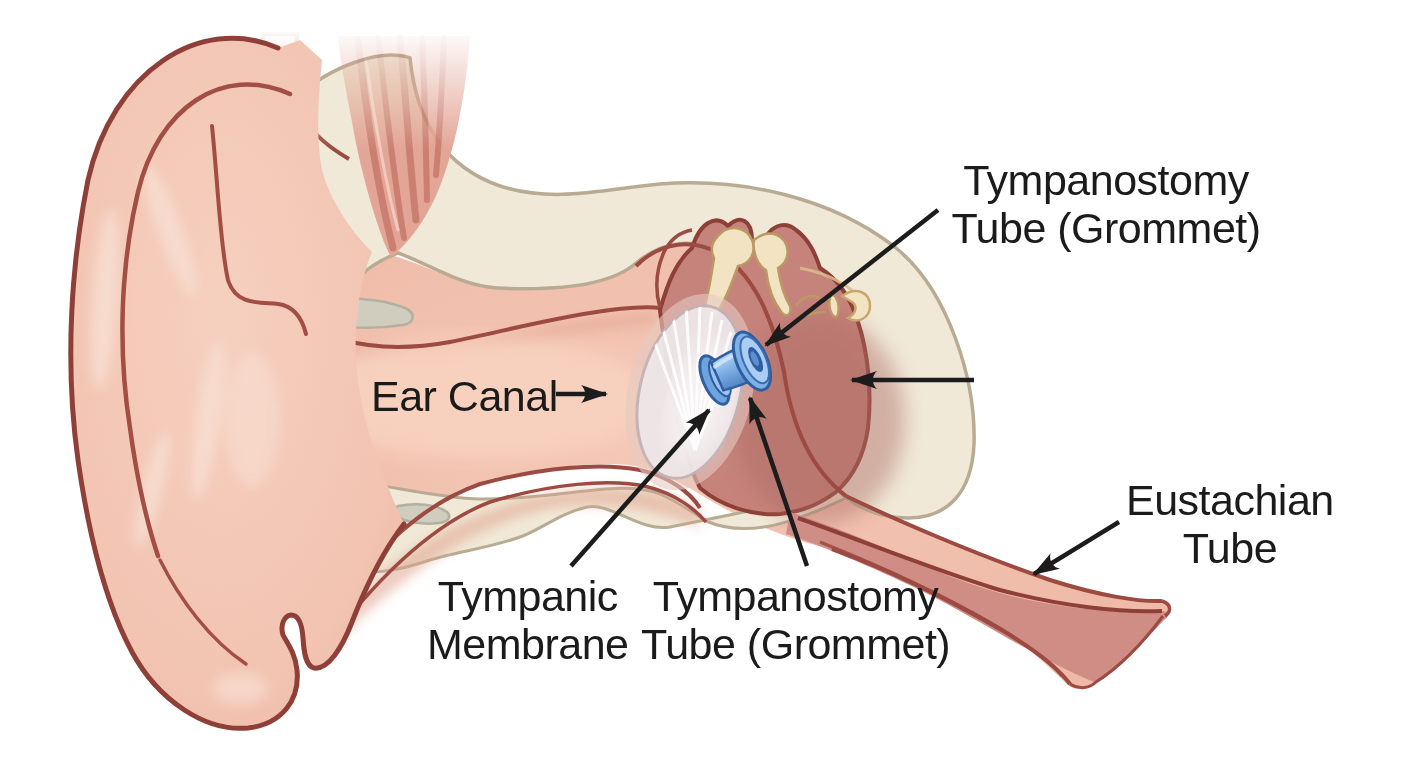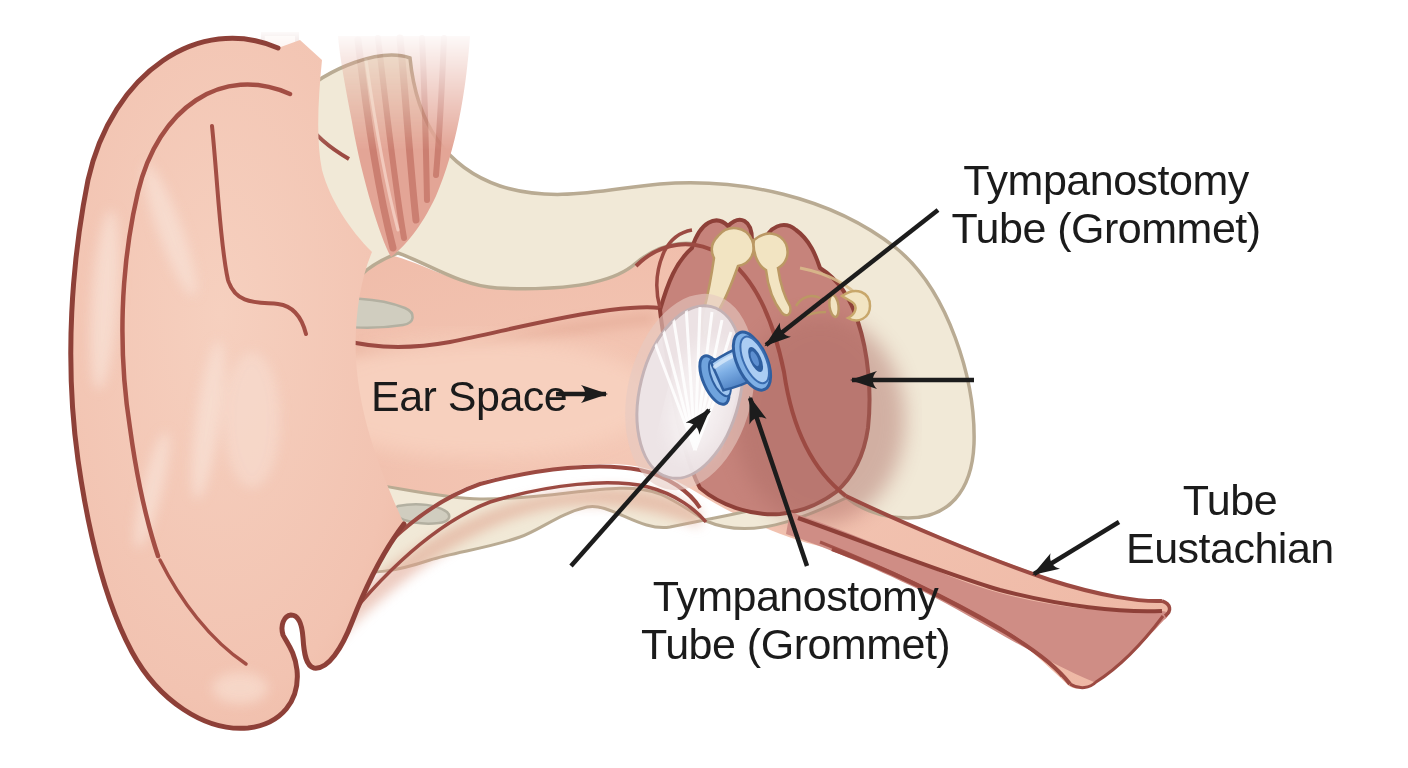--- a/index.html
+++ b/index.html
@@ -201,26 +201,30 @@
     <line x1="807" y1="566" x2="750" y2="398" marker-end="url(#ah)"></line>
   </g>
 </svg>
 
   <div class="label lbl-center" style="left:950px; top:156px; width:312px;">
     <span class="ln">Tympanostomy</span>
     <span class="ln">Tube (Grommet)</span>
   </div>
 
 
-  <div class="label" style="left:371px; top:372px;">Ear Space</div>
+  <div class="label" style="left:371px; top:372px;">Ear Canal</div>
 
   <div class="label" style="left:1126px; top:476px;">
+    <span class="ln">Eustachian</span>
     <span class="ln">Tube</span>
-    <span class="ln">Eustachian</span>
-  </div>
-
+  </div>
+
+  <div class="label" style="left:427px; top:572px;">
+    <span class="ln">Tympanic</span>
+    <span class="ln">Membrane</span>
+  </div>
 
   <div class="label" style="left:641px; top:572px;">
     <span class="ln">Tympanostomy</span>
     <span class="ln">Tube (Grommet)</span>
   </div>
 
 </div>
 
 </body></html>

